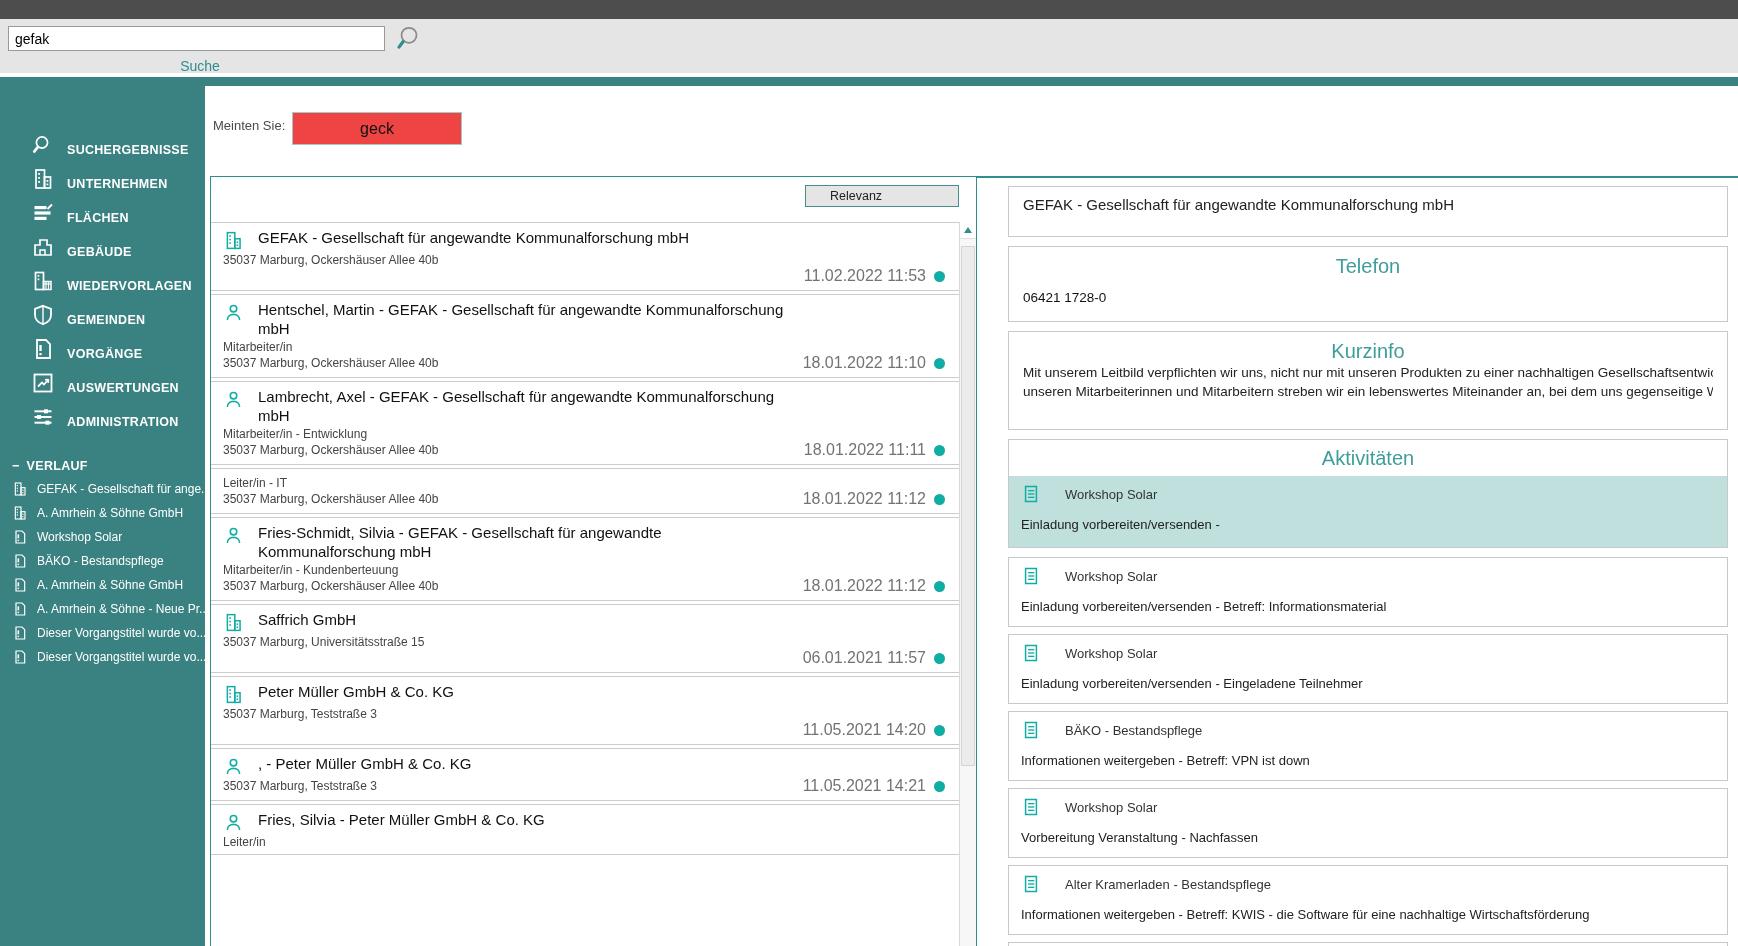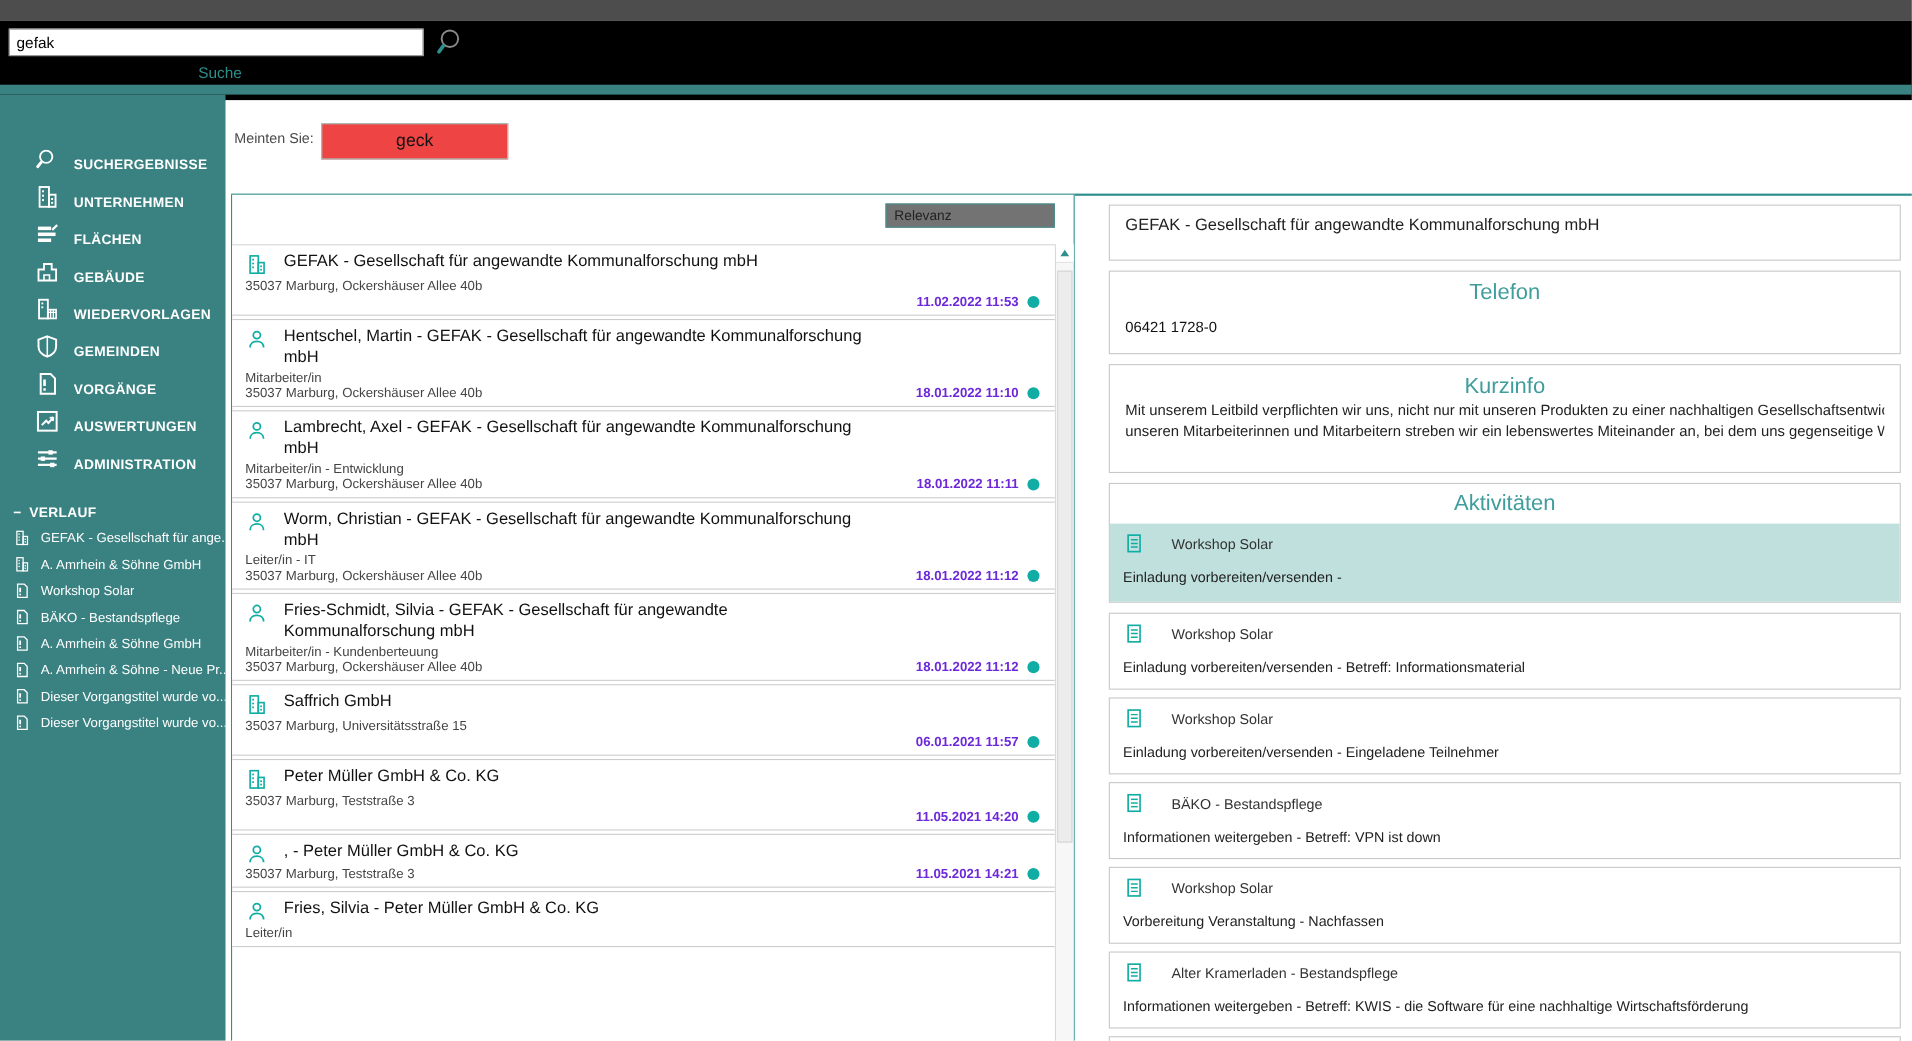--- a/index.html
+++ b/index.html
@@ -7,21 +7,21 @@
     font-family:"Liberation Sans","DejaVu Sans",sans-serif; color:#222; }
 
   .ic { width:100%; height:100%; display:block; }
 
   
   .menubar { position:absolute; left:0; top:0; width:1738px; height:19px;
     background:#4d4d4d; display:flex; align-items:center; padding-left:9px; gap:22px; }
   .menubar .mitem { color:#fff; font-size:13px; cursor:default; }
 
   
-  .searchbar { position:absolute; left:0; top:19px; width:1738px; height:72px; background:#000000; }
+  .searchbar { position:absolute; left:0; top:19px; width:1738px; height:54px; background:#e5e5e5; }
   .searchbar input { position:absolute; left:8px; top:7px; width:377px; height:25px;
     border:1px solid #999; background:#fff; font-size:14px; padding:0 6px;
     font-family:inherit; color:#000; outline:none; }
   .search-btn { position:absolute; left:394px; top:4px; width:30px; height:32px; background:none; border:none; cursor:pointer; }
   .search-label { position:absolute; left:120px; top:39px; width:160px; text-align:center;
     font-size:14px; color:#2d8e8c; }
 
   
   .tealstrip { position:absolute; left:0; top:77px; width:1738px; height:9px; background:#3a8181; }
   .sidebar { position:absolute; left:0; top:86px; width:205px; height:860px;
@@ -45,40 +45,40 @@
     font-size:16px; color:#111; cursor:pointer; }
   .tabs { position:absolute; left:208px; top:150px; display:flex; gap:14px; align-items:flex-end; }
   .tab { font-size:14px; color:#2e8f8c; padding:5px 10px 6px 10px; white-space:nowrap; cursor:pointer; }
   .tabline { position:absolute; left:210px; top:176px; width:1528px; height:2px; background:#2f8f8c; }
 
   
   .panel { position:absolute; left:210px; top:177px; width:767px; height:769px;
     border-left:1px solid #2f8f8c; border-right:1px solid #2f8f8c; background:#fff; }
   .panel-head { position:relative; height:45px; }
   .sortbox { position:absolute; right:17px; top:8px; width:154px; height:22px;
-    border:1px solid #45908d; background:#737373; font-size:12.5px; color:#222;
-    line-height:20px; padding-left:7px; cursor:pointer; }
+    border:1px solid #45908d; background:#e5e5e5; font-size:12.5px; color:#222;
+    line-height:20px; padding-left:24px; cursor:pointer; }
   .panel-body { display:flex; height:724px; }
   .rows { flex:1; overflow:hidden; }
 
   .row { display:flex; flex-direction:column; background:#fff;
     border-top:1px solid #cccccc; border-bottom:1px solid #cccccc;
     margin-bottom:3px; padding:5px 14px 5px 12px; cursor:pointer; }
   .row .variant { display:flex; flex-direction:column; flex:1; }
   .l1 { display:flex; align-items:flex-start; }
   .rowicon { width:21px; height:21px; color:#10ada4; flex:0 0 21px; margin-top:2px; }
   .rtitle { margin-left:14px; font-size:15px; color:#111; max-width:545px; line-height:19px; }
   .acts { margin-left:auto; display:flex; gap:13px; margin-top:2px; }
   .act { width:19px; height:19px; color:#10ada4; cursor:pointer; }
   .act.gray { color:#9a9a9a; }
   .rsub { font-size:12px; color:#444; margin-top:2px; }
   .rbottom { margin-top:auto; display:flex; align-items:center; }
   .raddr { font-size:12px; color:#444; }
   .rts { margin-left:auto; display:flex; align-items:center; gap:8px; }
-  .rts .t { font-size:12px; color:#6d28d9;font-weight:bold; }
+  .rts .t { font-size:16px; color:#737373; }
   .dot { width:11px; height:11px; border-radius:50%; background:#10ada4; }
 
   
   .scrollcol { width:17px; border-left:1px solid #d9d9d9; background:#f7f7f7; position:relative; }
   .scroll-up { height:17px; background:#fff; border-bottom:1px solid #e0e0e0;
     display:flex; align-items:center; justify-content:center; cursor:pointer; }
   .tri-up { width:0; height:0; border-left:4px solid transparent; border-right:4px solid transparent;
     border-bottom:6px solid #2f8f8c; }
   .scroll-thumb { position:absolute; left:1px; top:24px; width:14px; height:520px;
     background:#ececec; border:1px solid #d4d4d4; cursor:grab; }
@@ -460,35 +460,20 @@
               <span class="rts">
                 <span class="t">18.01.2022 11:11</span>
                 <span class="dot"></span>
               </span>
             </div>
           </div>
         </div>
         <div class="row">
 
           <div class="variant contact-v">
-            <div class="l1">
-              <span class="rowicon">
-                <svg class="ic" viewBox="0 0 24 24">
-                  <use href="#i-person"></use>
-                </svg>
-              </span>
-              <span class="rtitle">Worm, Christian - GEFAK - Gesellschaft für angewandte Kommunalforschung mbH</span>
-              <span class="acts">
-
-              <span class="act gray"></span>
-                <span class="act gray"></span>
-                <span class="act gray"></span>
-                <span class="act gray"></span>
-              </span>
-            </div>
             <div class="rsub">Leiter/in - IT</div>
             <div class="rbottom">
               <span class="raddr">35037 Marburg, Ockershäuser Allee 40b</span>
               <span class="rts">
                 <span class="t">18.01.2022 11:12</span>
                 <span class="dot"></span>
               </span>
             </div>
           </div>
         </div>

